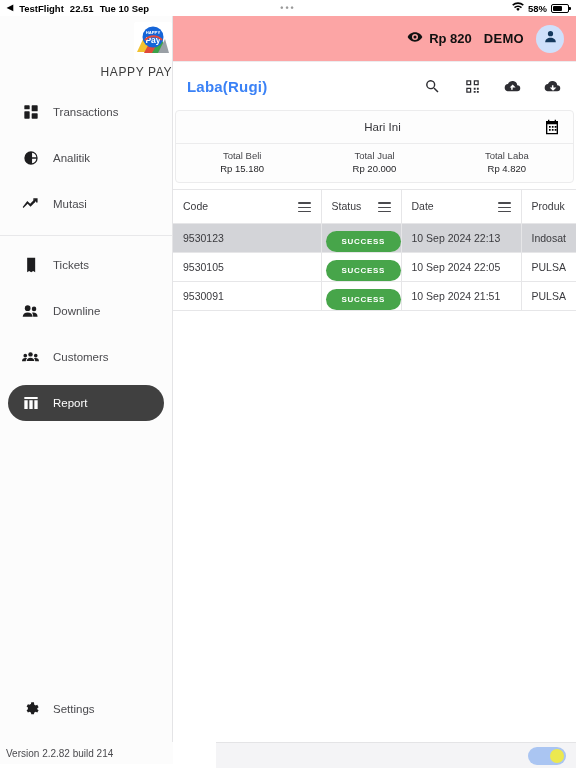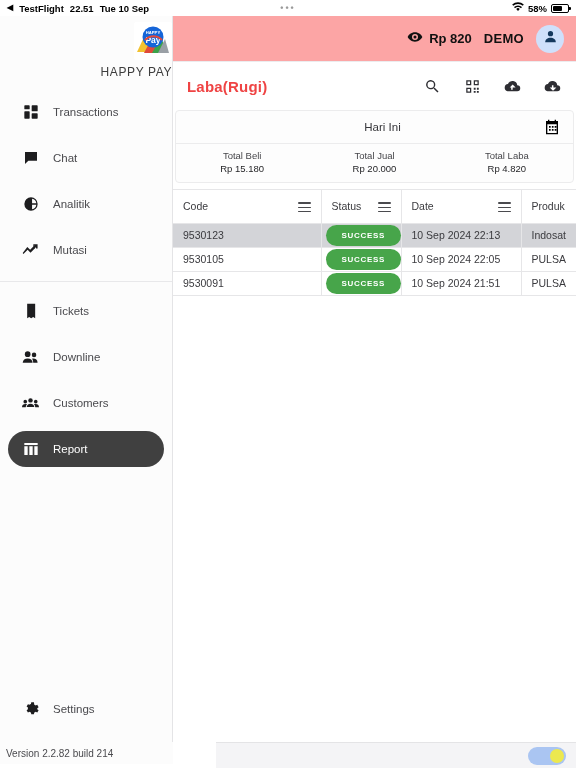--- a/index.html
+++ b/index.html
@@ -96,21 +96,21 @@
   .avatar {
     width: 28px; height: 28px; border-radius: 50%;
     background: #cfe0fb; display: flex; align-items: center; justify-content: center;
   }
 
   .pagehead {
     height: 48px; flex: 0 0 48px;
     display: flex; align-items: center;
     padding: 0 14px;
   }
-  .page-title { font-size: 15px; font-weight: bold; color: #ef4444; letter-spacing: .2px; }
+  .page-title { font-size: 15px; font-weight: bold; color: #3b82f6; letter-spacing: .2px; }
   .head-actions { margin-left: auto; display: flex; align-items: center; gap: 20px; }
   .iconbtn { width: 20px; height: 20px; display: flex; align-items: center; justify-content: center; cursor: pointer; }
   .iconbtn svg { fill: #2e2e33; }
 
   .summary-card {
     margin: 0 2px 0 2px;
     border: 1px solid #ececed;
     border-radius: 4px;
     background: #fdfdfd;
     overflow: hidden;
@@ -148,21 +148,21 @@
   .tbl td { height: 24px; }
   .tbl tr.selected td { background: #d3d4d8; }
   .col-code { width: 148px; }
   .col-status { width: 80px; }
   .col-date { width: 120px; }
   .col-product { width: 110px; }
   td.c-status { text-align: center; padding: 0 4px; }
   .badge {
     display: inline-block; background: #47a54a; color: #fff;
     font-size: 8px; font-weight: bold; letter-spacing: .7px;
-    padding: 6px 16px; border-radius: 13px; min-width: 70px; text-align: center;
+    padding: 6px 16px; border-radius: 13px; min-width: 70px; text-align: center; margin-top: 7px;
   }
 
   
   .bottombar {
     height: 26px; flex: 0 0 26px;
     display: flex; align-items: center; justify-content: flex-end;
     padding-right: 10px; background: #f4f4f6;
     border-top: 1px solid #e4e4e6;
   }
   .toggle {
@@ -230,28 +230,20 @@
             <svg width="16" height="16" viewBox="0 0 24 24">
                 <rect x="2" y="2" width="8" height="6" rx="1"></rect>
                 <rect x="13" y="2" width="9" height="9" rx="1"></rect>
                 <rect x="2" y="11" width="8" height="11" rx="1"></rect>
                 <rect x="13" y="14" width="9" height="8" rx="1"></rect>
               </svg>
           </span>
           <span>Transactions</span>
         </div>
 
-        <div class="nav-item">
-          <span class="ico">
-            <svg width="16" height="16" viewBox="0 0 24 24">
-                <path d="M3 3h18v13H8l-5 5V3z"></path>
-              </svg>
-          </span>
-          <span>Chat</span>
-        </div>
 
         <div class="nav-item">
           <span class="ico">
             <svg width="16" height="16" viewBox="0 0 24 24">
                 <path d="M12 2a10 10 0 1 0 0 20 10 10 0 0 0 0-20zm1.6 2.2A8 8 0 0 1 20 11h-6.4V4.2zm0 8.8H20a8 8 0 0 1-6.4 6.8V13z"></path>
               </svg>
           </span>
           <span>Analitik</span>
         </div>
 

